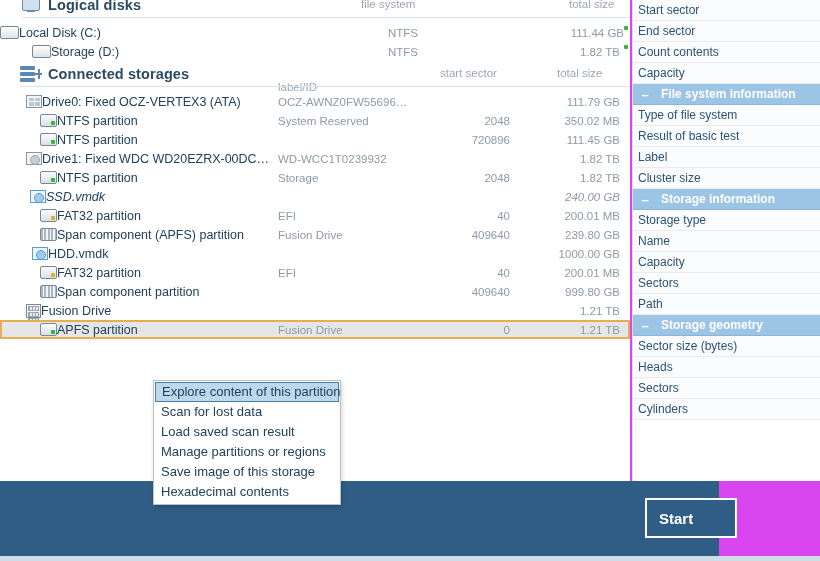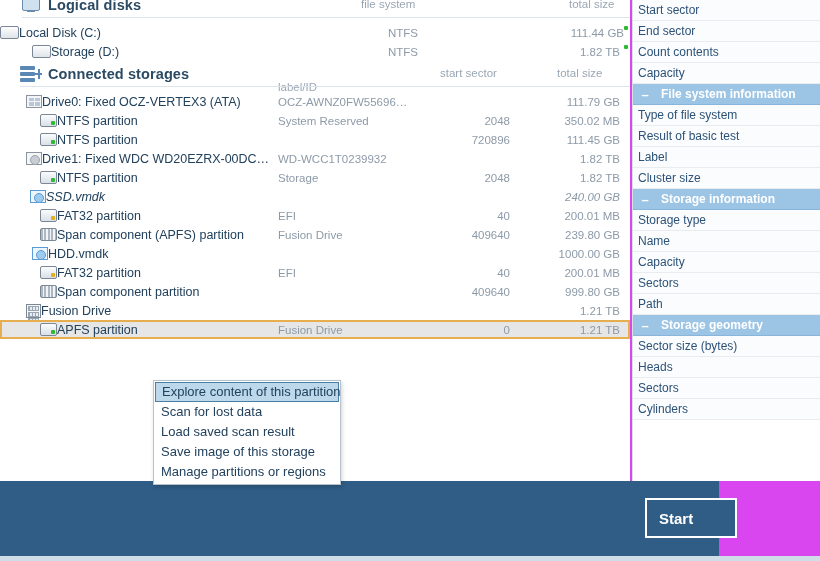--- a/index.html
+++ b/index.html
@@ -469,22 +469,23 @@
       <div class="sb-row">Sector size (bytes)</div>
       <div class="sb-row">Heads</div>
       <div class="sb-row">Sectors</div>
       <div class="sb-row">Cylinders</div>
     </div>
 
   <div id="context-menu">
       <div class="cm-item active">Explore content of this partition</div>
       <div class="cm-item">Scan for lost data</div>
       <div class="cm-item">Load saved scan result</div>
+      <div class="cm-item">Manage partitions or regions</div>
       <div class="cm-item">Save image of this storage</div>
-      <div class="cm-item">Manage partitions or regions</div>
+      <div class="cm-item">Hexadecimal contents</div>
     </div>
 
   <div id="bottom-bar">
     <div id="start-button">Start</div>
   </div>
   <div id="bottom-strip"></div>
 
 </div>
 
 </body></html>

